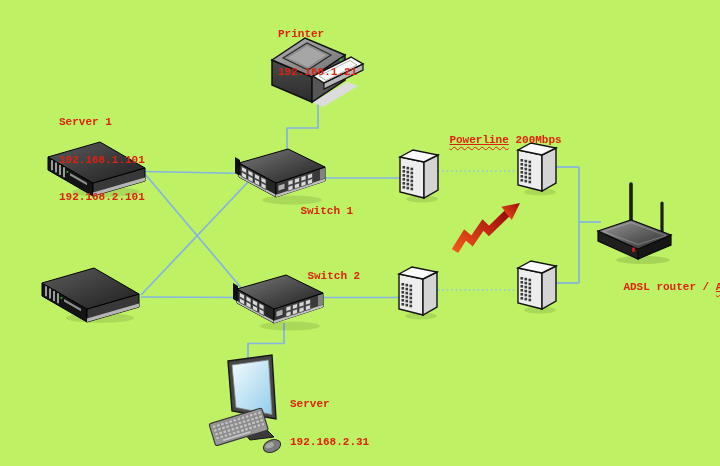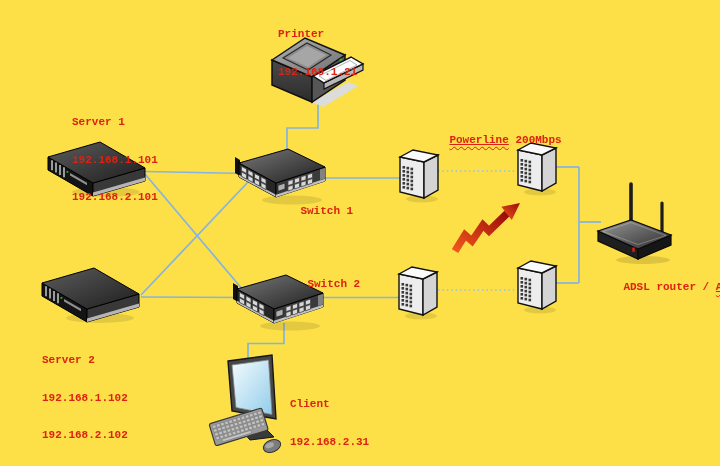--- a/index.html
+++ b/index.html
@@ -1,16 +1,16 @@
 <!DOCTYPE html>
 <html style="--label: #dd2211; --line_solid: #85b3e3; --line_dotted: #8fc2f0; --arrow_tail: #f2591c; --arrow_head: #9c0a0a; --led_green: #2faa2f; --led_red: #e51a1a;"><head>
 <meta charset="utf-8">
 <style>
   html,body{margin:0;padding:0;background:#fff;}
-  .stage{position:relative;width:720px;height:466px;background:#fde047;overflow:hidden;
+  .stage{position:relative;width:720px;height:466px;background:#bef264;overflow:hidden;
          font-family:"Liberation Mono","DejaVu Sans Mono",monospace;}
   .links{position:absolute;left:0;top:0;width:720px;height:466px;}
   .icon{position:absolute;}
   .icon svg{display:block;}
   .lbl{position:absolute;color:var(--label,#dd2211);font-weight:bold;font-size:11px;
        line-height:12.5px;white-space:pre;letter-spacing:0;}
   .uu{text-decoration:underline;text-decoration-thickness:1px;text-underline-offset:1px;font-family:Liberation Mono, monospace;}
   .uw{text-decoration:underline wavy;text-decoration-thickness:1px;text-underline-offset:3px;}
   polyline.link{fill:none;stroke:var(--line_solid,#85b3e3);stroke-width:1.7;}
   polyline.link.dotted{stroke:var(--line_dotted,#8fc2f0);stroke-dasharray:1.5 2.9;}
@@ -417,42 +417,37 @@
         <ellipse cx="-2" cy="-1.5" rx="4.5" ry="2.6" fill="#a8a8a8"></ellipse>
       </g>
     </svg>
   </div>
 
   <div class="lbl" style="left:278px;top:3px">
     <div>Printer</div>
     <div>192.168.1.21</div>
   </div>
 
-  <div class="lbl" style="left:72px;top:91px">
+  <div class="lbl" style="left:59px;top:91px">
     <div>Server 1</div>
     <div>192.168.1.101</div>
     <div>192.168.2.101</div>
   </div>
 
-  <div class="lbl" style="left:42px;top:329px">
-    <div>Server 2</div>
-    <div>192.168.1.102</div>
-    <div>192.168.2.102</div>
-  </div>
 
   <div class="lbl" style="left:274px;top:192px">
     <span>Switch 1</span>
   </div>
 
-  <div class="lbl" style="left:281px;top:265px">
+  <div class="lbl" style="left:281px;top:257px">
     <span>Switch 2</span>
   </div>
 
   <div class="lbl" style="left:290px;top:373px">
-    <div>Client</div>
+    <div>Server</div>
     <div>192.168.2.31</div>
   </div>
 
   <div class="lbl" style="left:423px;top:121px">
     <span class="uu"><span class="uw">Powerline</span></span><span> 200Mbps</span>
   </div>
 
 
   <div class="lbl" style="left:597px;top:268px">
     <span>ADSL router / </span><span class="uu"><span class="uw">AP</span></span>

